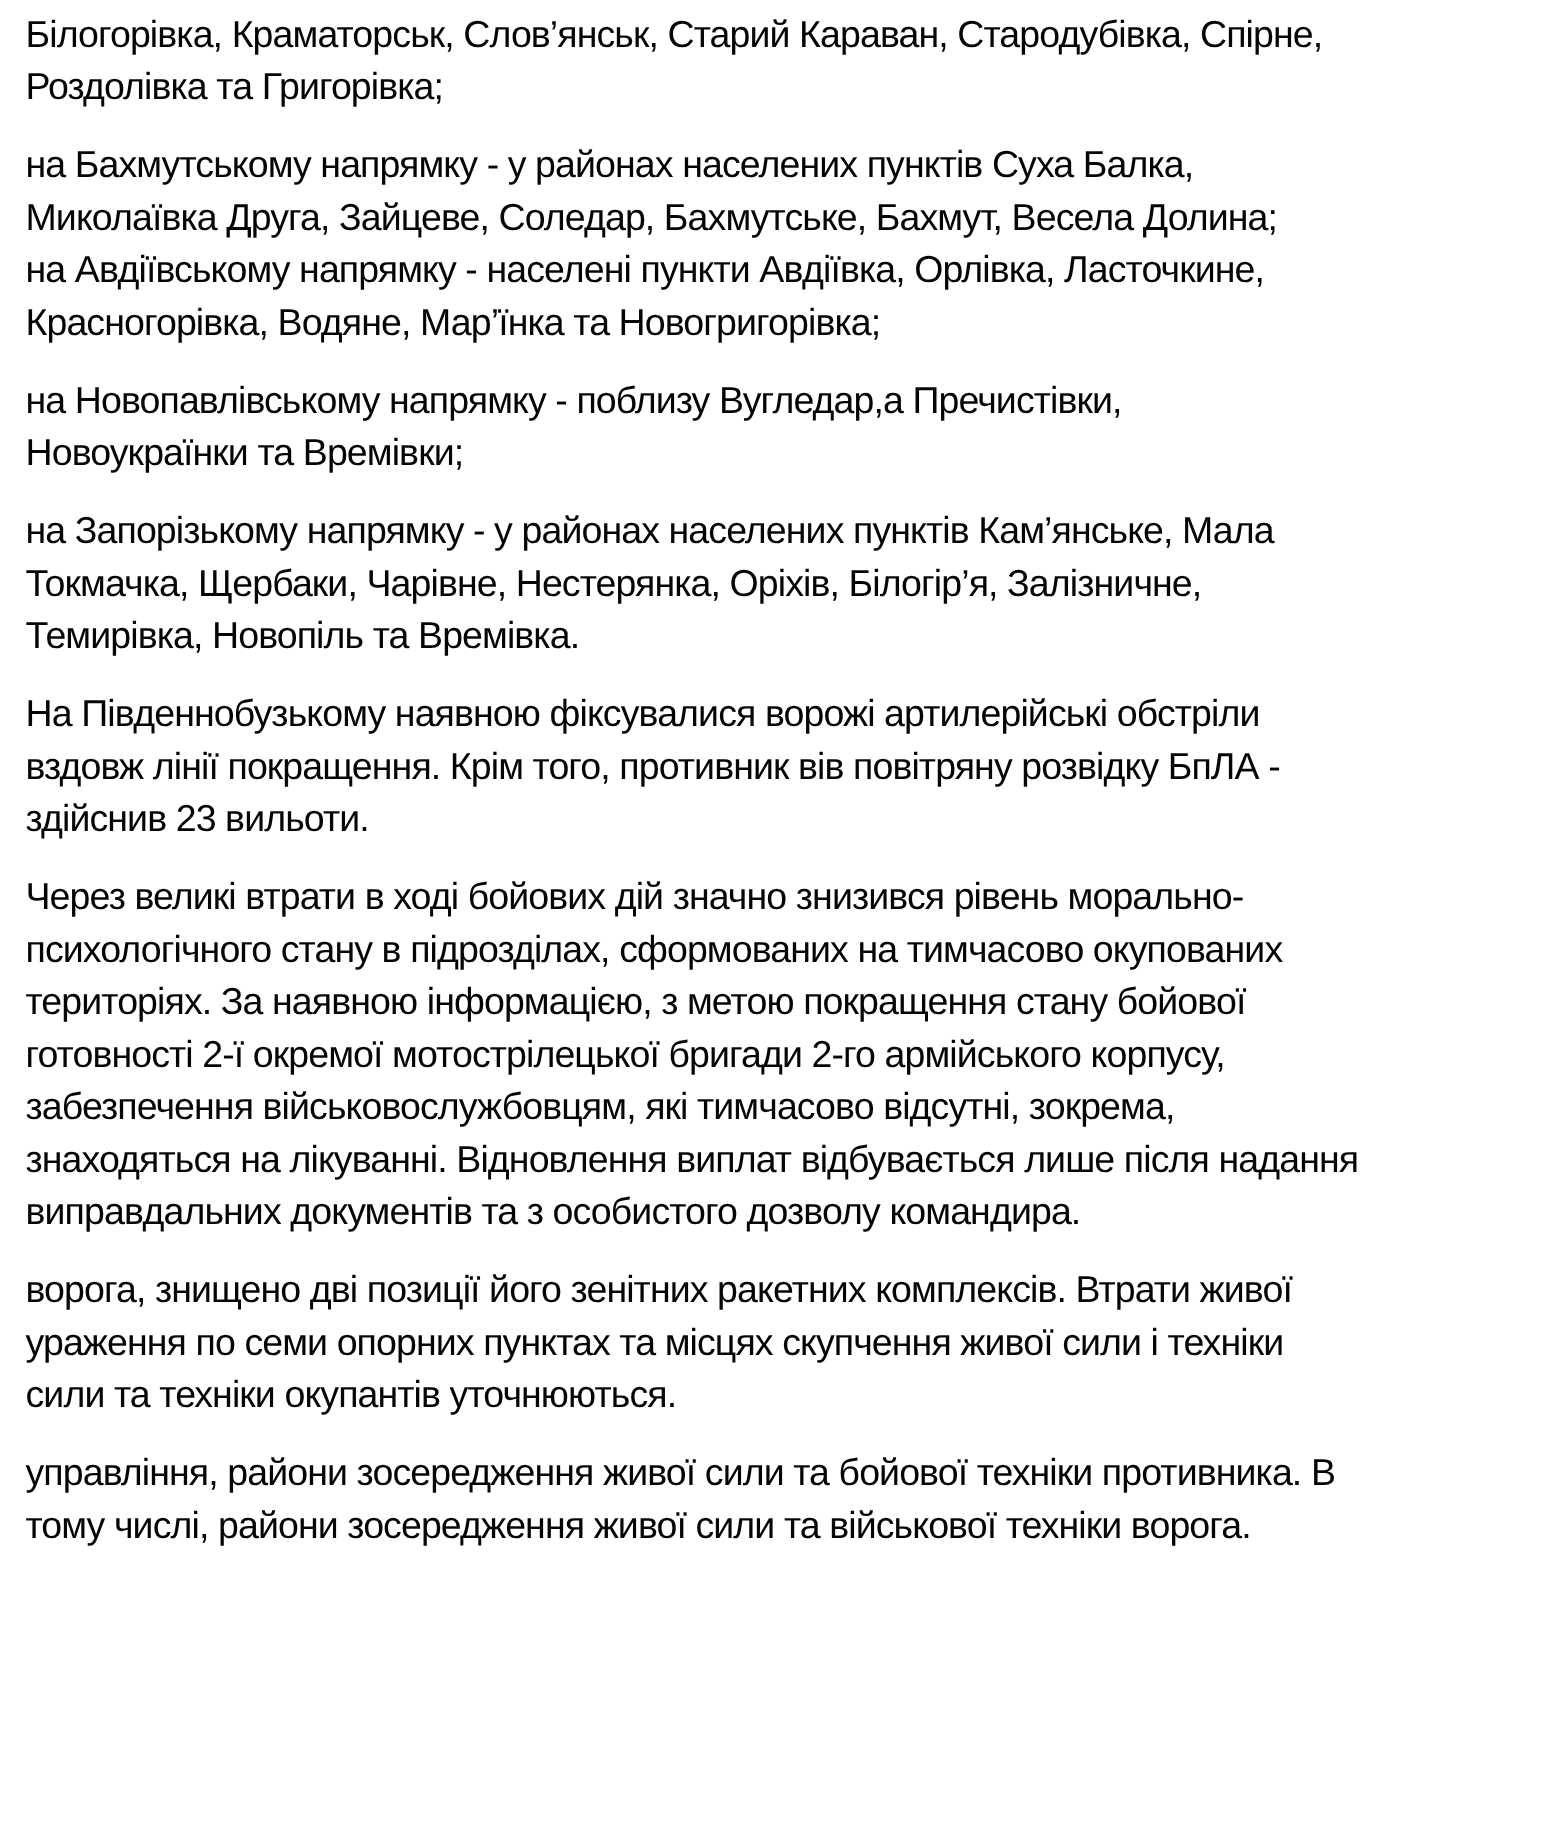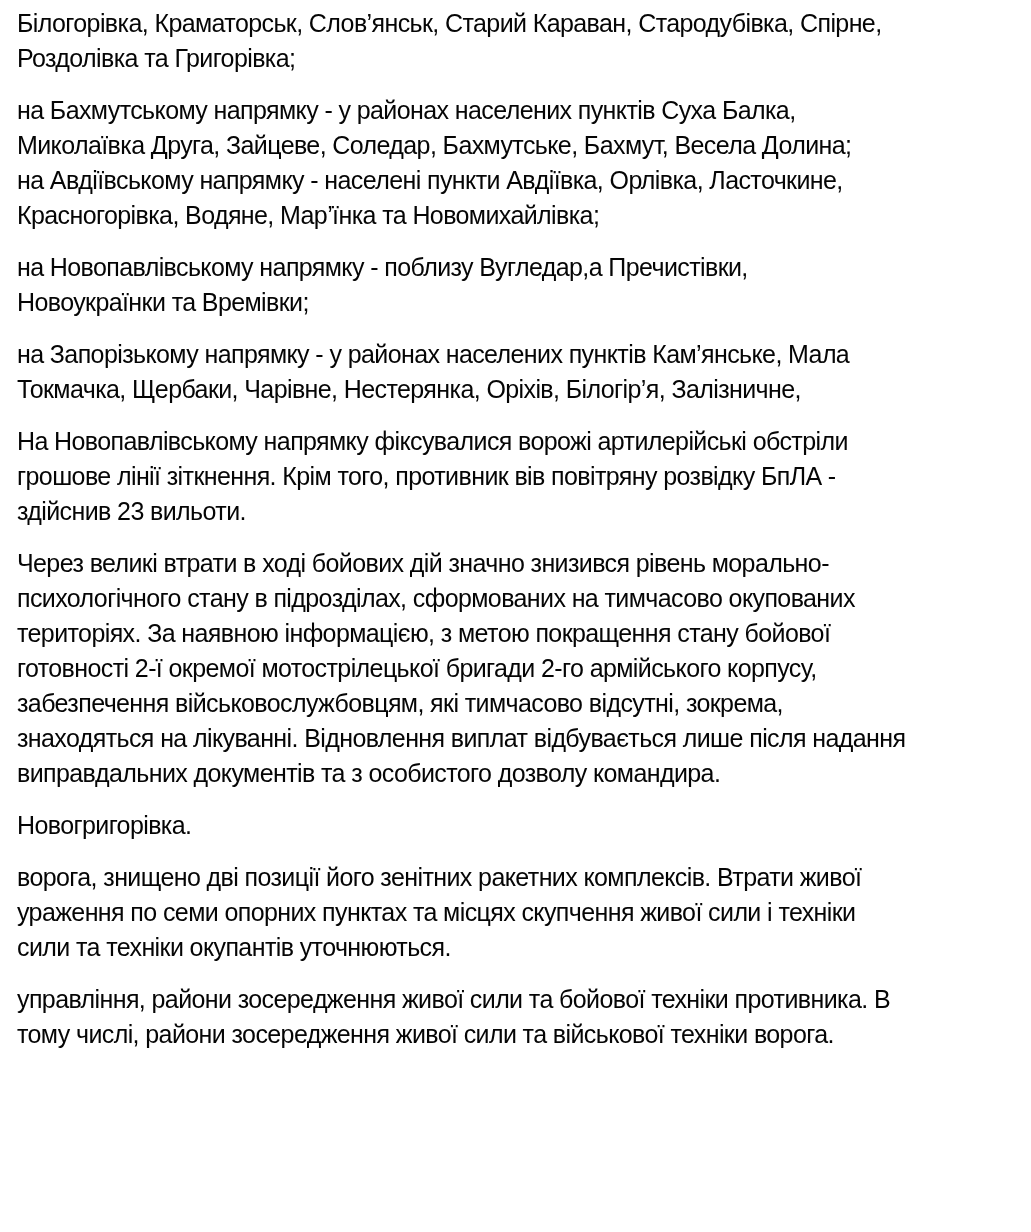--- a/index.html
+++ b/index.html
@@ -41,51 +41,51 @@
 
   <p class="para">
     <span class="line">Білогорівка, Краматорськ, Слов’янськ, Старий Караван, Стародубівка, Спірне,</span>
     <span class="line">Роздолівка та Григорівка;</span>
   </p>
 
   <p class="para">
     <span class="line">на Бахмутському напрямку - у районах населених пунктів Суха Балка,</span>
     <span class="line">Миколаївка Друга, Зайцеве, Соледар, Бахмутське, Бахмут, Весела Долина;</span>
     <span class="line">на Авдіївському напрямку - населені пункти Авдіївка, Орлівка, Ласточкине,</span>
-    <span class="line">Красногорівка, Водяне, Мар’їнка та Новомихайлівка;</span>
+    <span class="line">Красногорівка, Водяне, Мар’їнка та Новогригорівка;</span>
   </p>
 
   <p class="para">
     <span class="line">на Новопавлівському напрямку - поблизу Вугледар,а Пречистівки,</span>
     <span class="line">Новоукраїнки та Времівки;</span>
   </p>
 
   <p class="para">
     <span class="line">на Запорізькому напрямку - у районах населених пунктів Кам’янське, Мала</span>
     <span class="line">Токмачка, Щербаки, Чарівне, Нестерянка, Оріхів, Білогір’я, Залізничне,</span>
+    <span class="line">Темирівка, Новопіль та Времівка.</span>
   </p>
 
   <p class="para">
-    <span class="line">На Новопавлівському напрямку фіксувалися ворожі артилерійські обстріли</span>
-    <span class="line">грошове лінії зіткнення. Крім того, противник вів повітряну розвідку БпЛА -</span>
+    <span class="line">На Південнобузькому наявною фіксувалися ворожі артилерійські обстріли</span>
+    <span class="line">вздовж лінії покращення. Крім того, противник вів повітряну розвідку БпЛА -</span>
     <span class="line">здійснив 23 вильоти.</span>
   </p>
 
   <p class="para">
     <span class="line">Через великі втрати в ході бойових дій значно знизився рівень морально-</span>
     <span class="line">психологічного стану в підрозділах, сформованих на тимчасово окупованих</span>
     <span class="line">територіях. За наявною інформацією, з метою покращення стану бойової</span>
     <span class="line">готовності 2-ї окремої мотострілецької бригади 2-го армійського корпусу,</span>
     <span class="line">забезпечення військовослужбовцям, які тимчасово відсутні, зокрема,</span>
     <span class="line">знаходяться на лікуванні. Відновлення виплат відбувається лише після надання</span>
     <span class="line">виправдальних документів та з особистого дозволу командира.</span>
   </p>
 
   <p class="para">
-    <span class="line">Новогригорівка.</span>
   </p>
 
   <p class="para">
     <span class="line">ворога, знищено дві позиції його зенітних ракетних комплексів. Втрати живої</span>
     <span class="line">ураження по семи опорних пунктах та місцях скупчення живої сили і техніки</span>
     <span class="line">сили та техніки окупантів уточнюються.</span>
   </p>
 
   <p class="para">
     <span class="line">управління, райони зосередження живої сили та бойової техніки противника. В</span>

